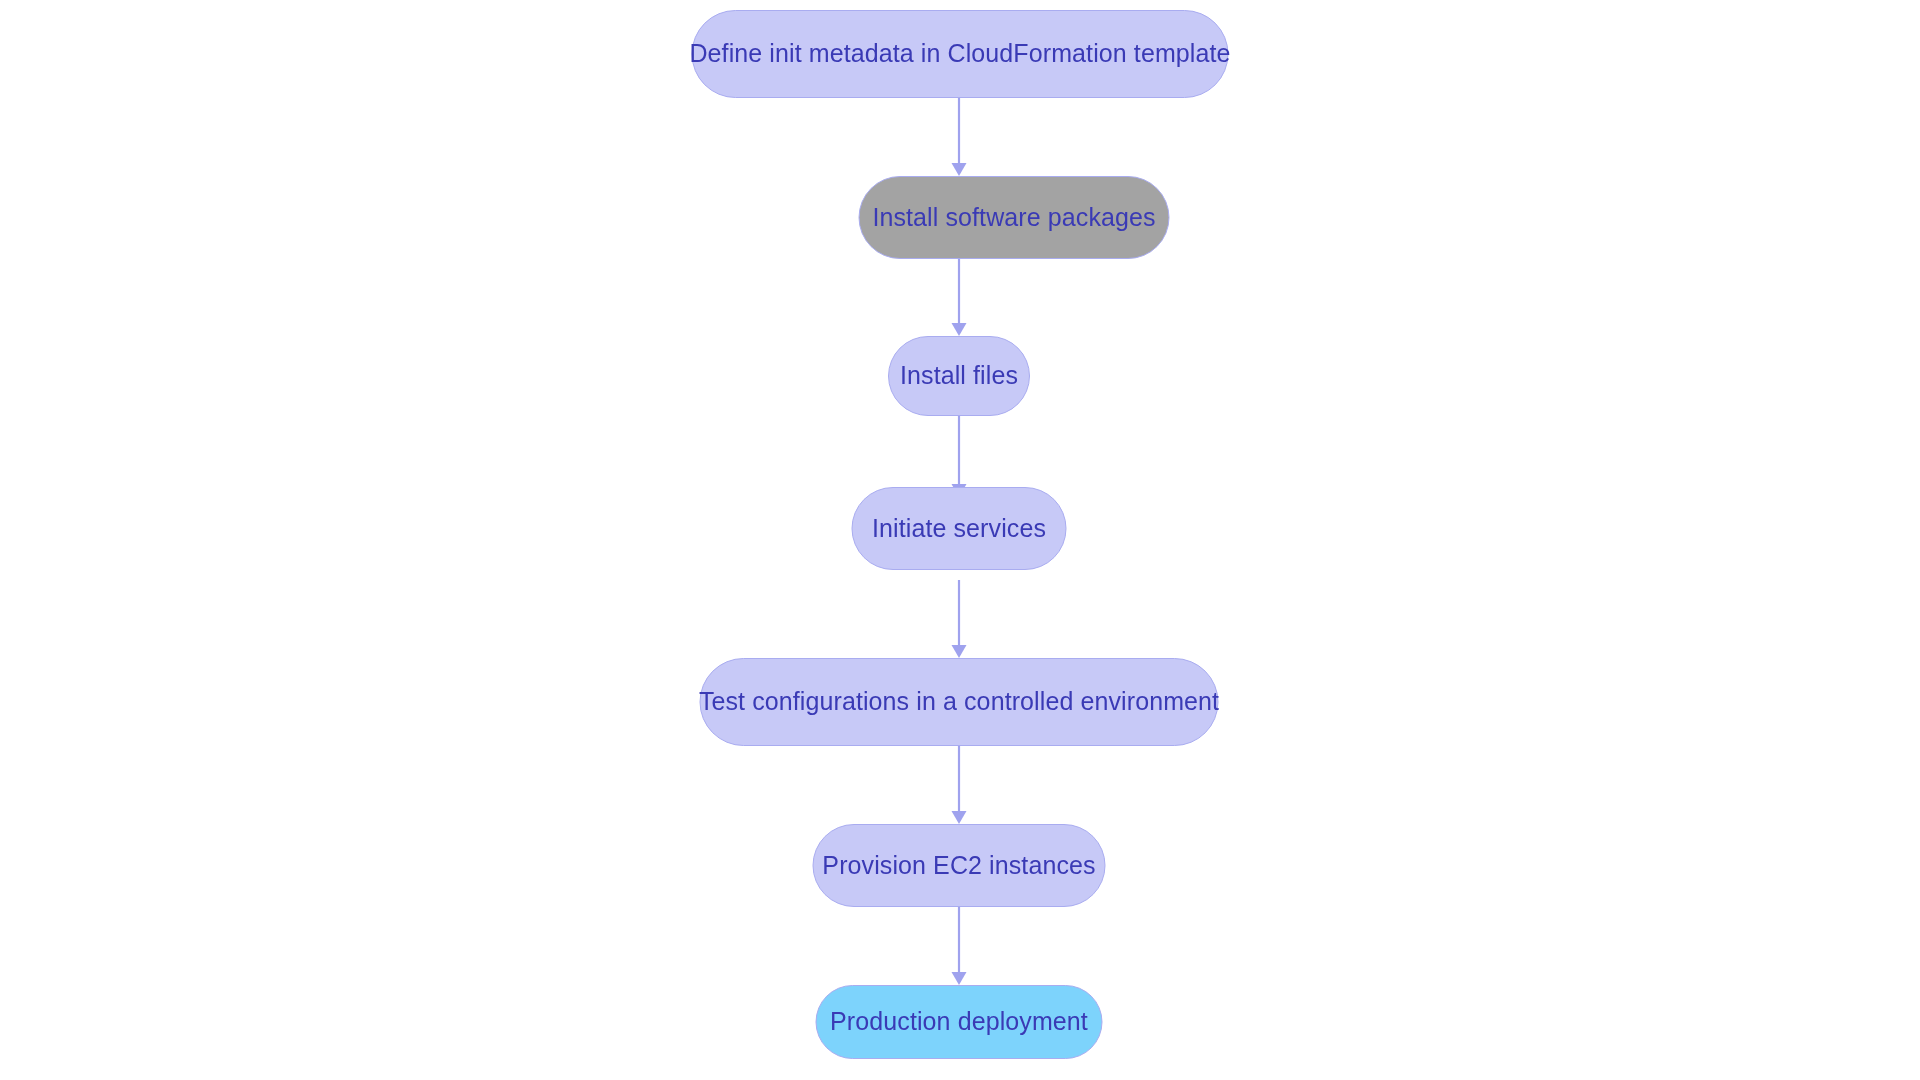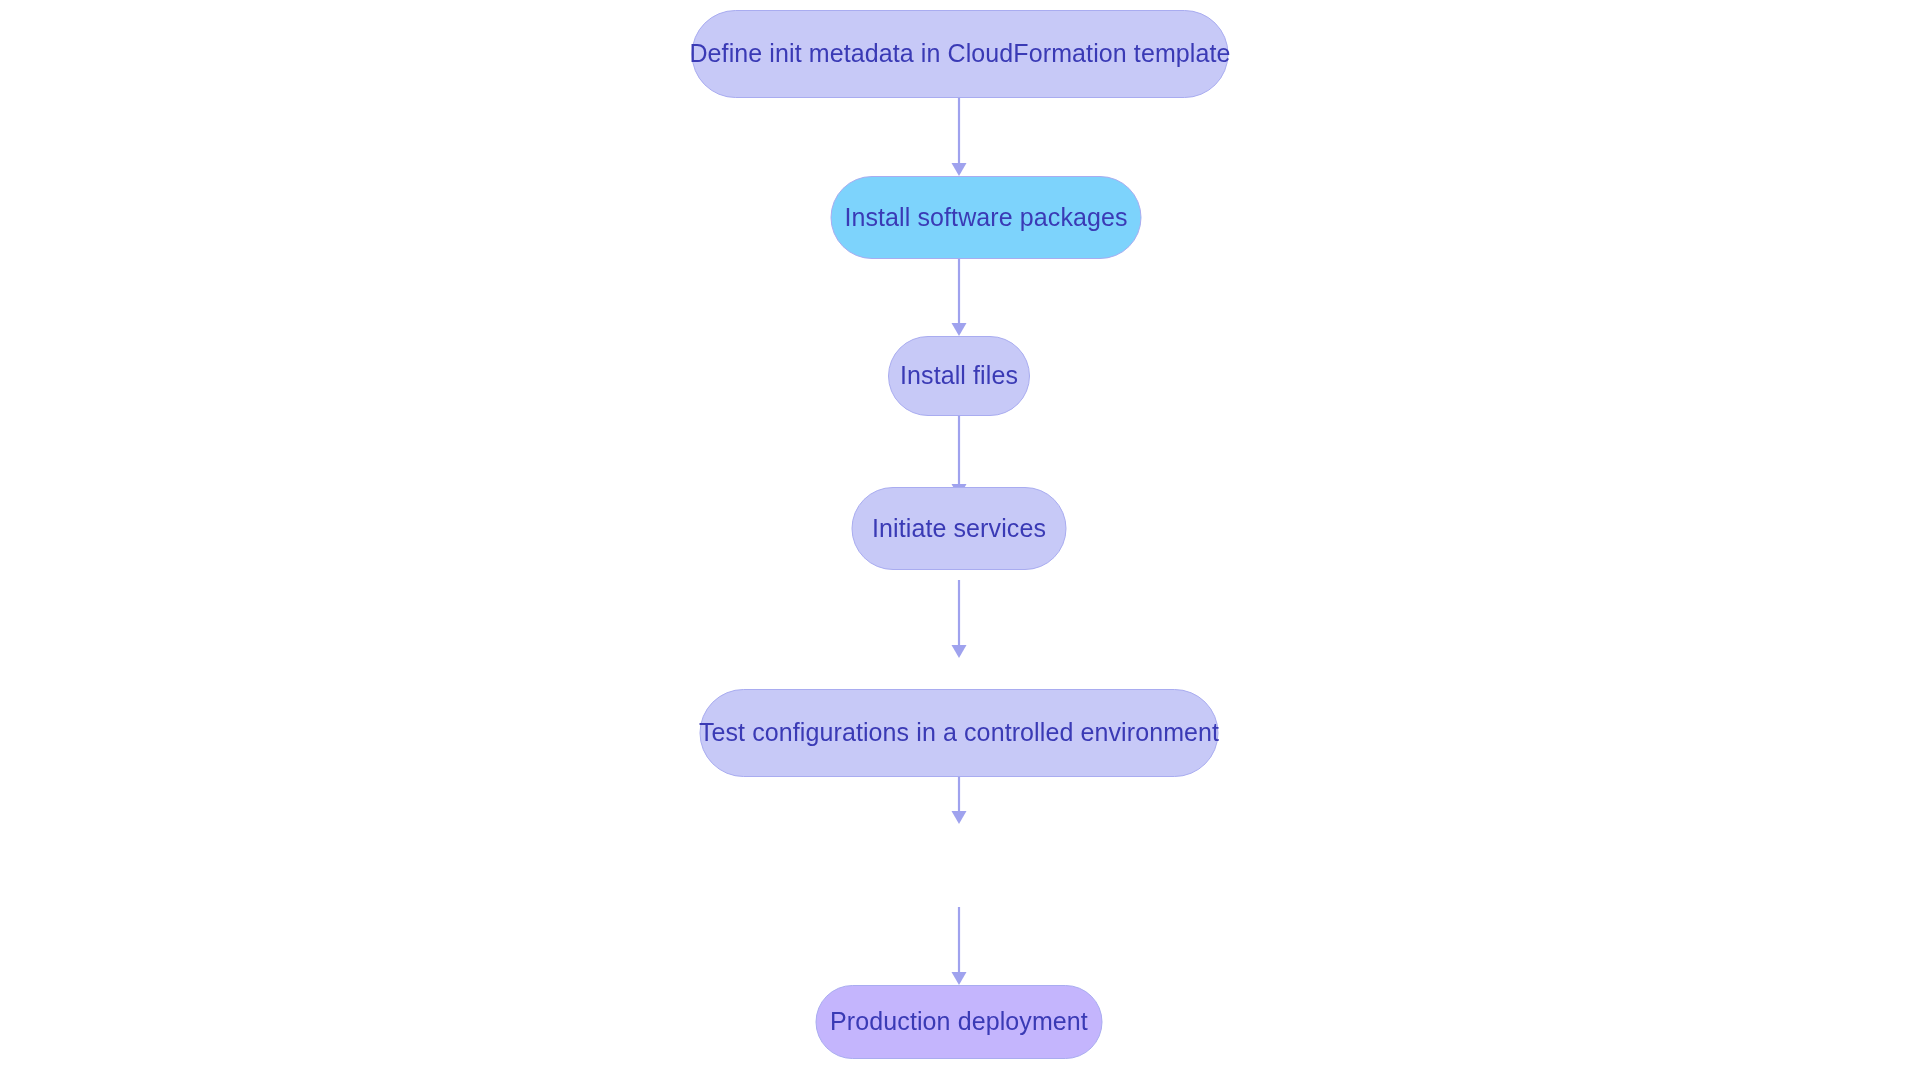--- a/index.html
+++ b/index.html
@@ -92,28 +92,31 @@
     </div>
     <div class="connector" style="left: 959px; top: 907px;">
       <svg width="20" height="78" viewBox="0 0 20 78">
         <line x1="10" y1="0" x2="10" y2="67" stroke="#9fa2ee" stroke-width="2.2"></line>
         <polygon points="2.5,65 17.5,65 10,78" fill="#9fa2ee"></polygon>
       </svg>
     </div>
     <div class="node" style="left: 960px; top: 10px; width: 537px; height: 88px; background: rgb(199, 201, 247); border-color: rgb(169, 172, 240);">
       <span class="node-label">Define init metadata in CloudFormation template</span>
     </div>
-    <div class="node" style="left: 986px; top: 176px; width: 311px; height: 83px; background: #7dd3fc; border-color: rgb(169, 172, 240);">
+    <div class="node" style="left: 1014px; top: 176px; width: 311px; height: 83px; background: #a3a3a3; border-color: rgb(169, 172, 240);">
       <span class="node-label">Install software packages</span>
     </div>
     <div class="node" style="left: 959px; top: 336px; width: 142px; height: 80px; background: rgb(199, 201, 247); border-color: rgb(169, 172, 240);">
       <span class="node-label">Install files</span>
     </div>
     <div class="node" style="left: 959px; top: 487px; width: 215px; height: 83px; background: rgb(199, 201, 247); border-color: rgb(169, 172, 240);">
       <span class="node-label">Initiate services</span>
     </div>
-    <div class="node" style="left: 959px; top: 658px; width: 519px; height: 88px; background: rgb(199, 201, 247); border-color: rgb(169, 172, 240); margin-top: 31px;">
+    <div class="node" style="left: 959px; top: 658px; width: 519px; height: 88px; background: rgb(199, 201, 247); border-color: rgb(169, 172, 240);">
       <span class="node-label">Test configurations in a controlled environment</span>
     </div>
-    <div class="node" style="left: 959px; top: 985px; width: 287px; height: 74px; background: #c4b5fd; border-color: rgb(169, 172, 240);">
+    <div class="node" style="left: 959px; top: 824px; width: 293px; height: 83px; background: rgb(199, 201, 247); border-color: rgb(169, 172, 240);">
+      <span class="node-label">Provision EC2 instances</span>
+    </div>
+    <div class="node" style="left: 959px; top: 985px; width: 287px; height: 74px; background: #7dd3fc; border-color: rgb(169, 172, 240);">
       <span class="node-label">Production deployment</span>
     </div>
   </div>
 
 </body></html>

